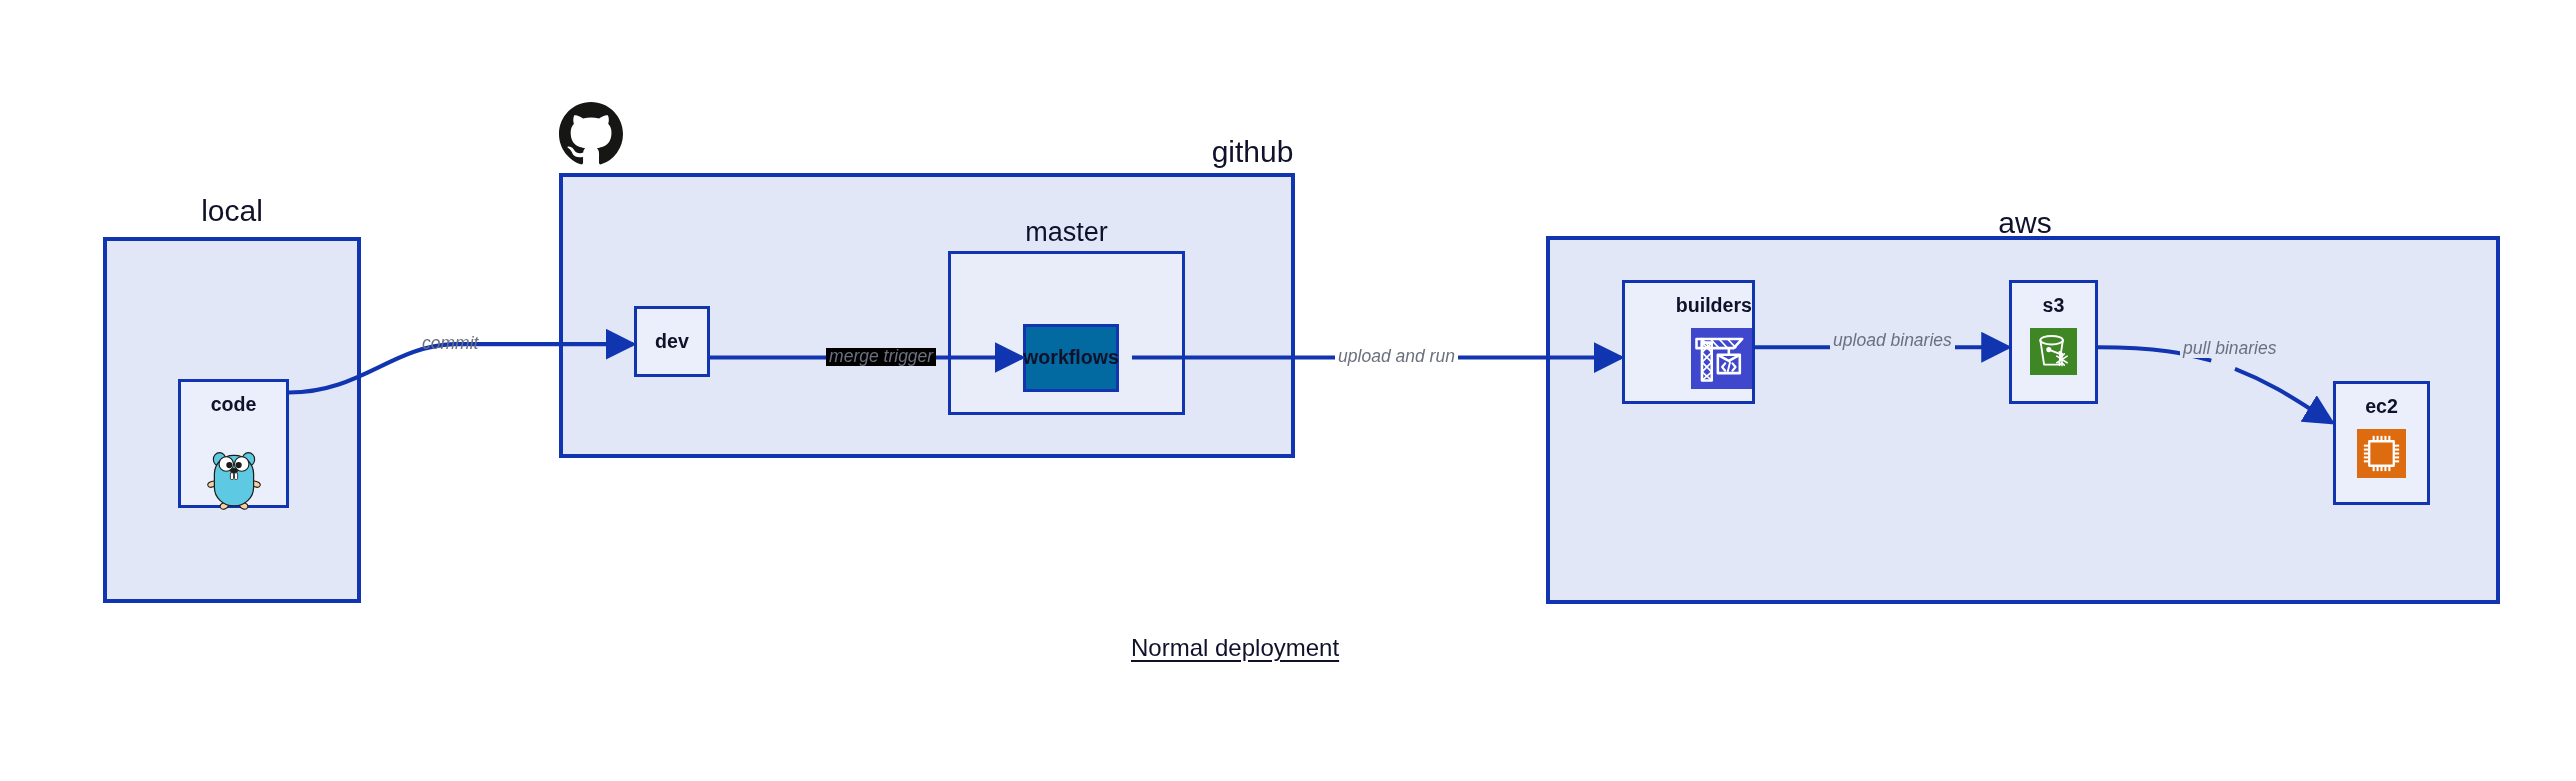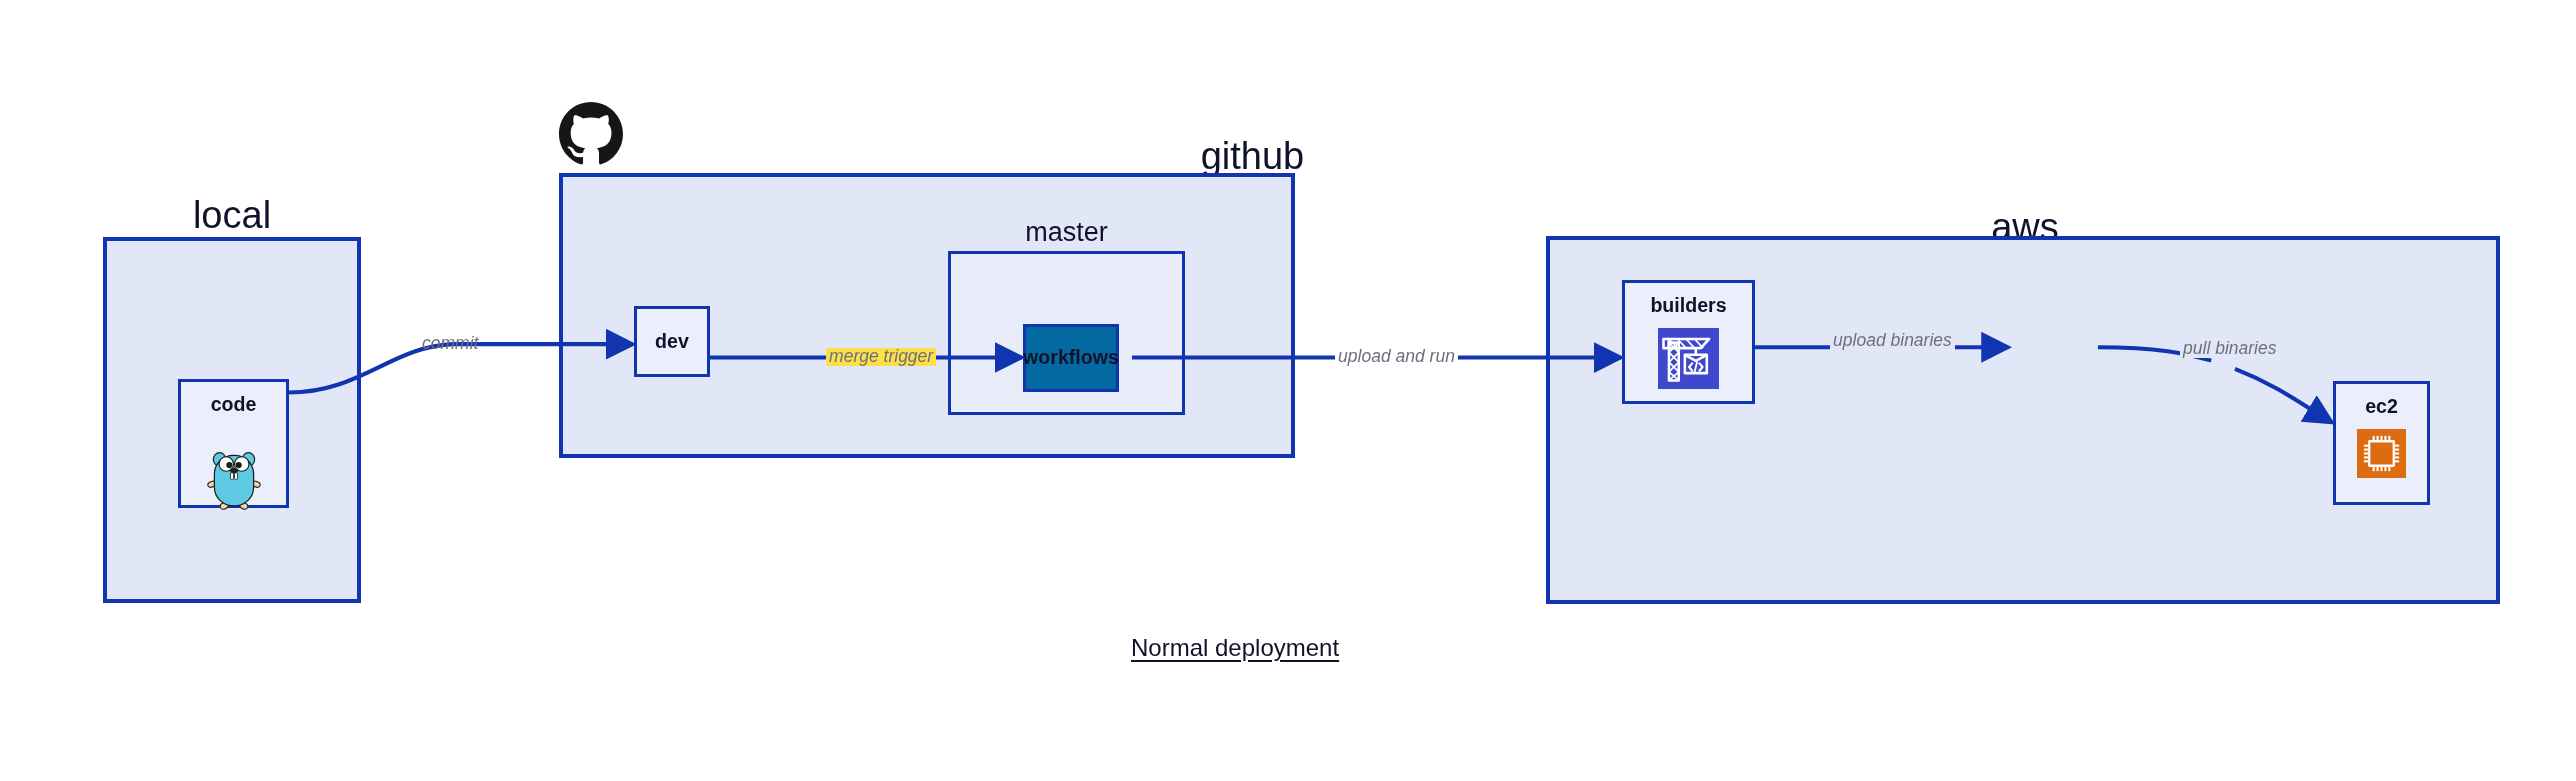--- a/index.html
+++ b/index.html
@@ -24,21 +24,21 @@
   
   .group {
     position: absolute;
     background: #E2E7F8;
     border: 4.1px solid #1134B0;
     box-sizing: border-box;
   }
   .group-label {
     position: absolute;
     color: #10122B;
-    font-size: 38px;
+    font-size: 30px;
     font-weight: 400;
     line-height: 1;
     white-space: nowrap;
     text-align: center;
   }
   .subgroup {
     position: absolute;
     background: #E9EDFA;
     border: 3.6px solid #1134B0;
     box-sizing: border-box;
@@ -166,21 +166,21 @@
   <div class="group-label" style="left:948px; top:219px; width:237px; font-size:27px;">master</div>
   <div class="subgroup" style="left:948px; top:251px; width:237px; height:164px;"></div>
 
   <div class="node center-label" style="left:1023px; top:324px; width:96px; height:68px; background:#0369a1;">
     <span class="node-label">workflows</span>
   </div>
 
   <div class="group-label" style="left:1896px; top:196px; width:258px;margin-top:12px;">aws</div>
   <div class="group" style="left:1546px; top:236px; width:954px; height:368px;"></div>
 
-  <div class="node" style="left:1622px; top:280px; width:133px; height:124px;">
+  <div class="node" style="left:1622px; top:280px; width:133px; height:124px;align-items:flex-end;">
     <span class="node-label">builders</span>
     <span class="node-icon">
       <svg width="61" height="61" viewBox="0 0 100 100" xmlns="http://www.w3.org/2000/svg">
         <rect x="0" y="0" width="100" height="100" fill="#3F48CC"></rect>
         <g fill="none" stroke="#FFFFFF" stroke-width="4.2" stroke-linejoin="round">
 
           <rect x="18" y="24" width="16" height="62"></rect>
           <path d="M18 24 L34 40 M34 24 L18 40 M18 40 L34 56 M34 40 L18 56 M18 56 L34 72 M34 56 L18 72 M18 72 L34 86 M34 72 L18 86" stroke-width="2.8"></path>
 
           <rect x="9" y="18" width="9" height="15"></rect>
@@ -195,20 +195,45 @@
         </g>
         <g fill="none" stroke="#FFFFFF" stroke-width="3.6" stroke-linecap="round" stroke-linejoin="round">
           <path d="M56 58 L51 64 L56 70"></path>
           <path d="M68 58 L73 64 L68 70"></path>
           <path d="M64 56 L60 72" stroke-width="3"></path>
         </g>
       </svg>
     </span>
   </div>
 
+  <div class="node" style="left:2009px; top:280px; width:89px; height:124px;">
+    <span class="node-label">s3</span>
+    <span class="node-icon">
+      <svg width="47" height="47" viewBox="0 0 100 100" xmlns="http://www.w3.org/2000/svg">
+        <rect x="0" y="0" width="100" height="100" fill="#3F8624"></rect>
+        <g fill="none" stroke="#FFFFFF" stroke-width="4" stroke-linecap="round" stroke-linejoin="round">
+
+          <path d="M22 26 L30 78 L62 78 L70 26"></path>
+          <ellipse cx="46" cy="26" rx="24" ry="9"></ellipse>
+
+          <path d="M40 46 L66 56"></path>
+          <circle cx="40" cy="46" r="3.4" fill="#FFFFFF"></circle>
+          <path d="M62 50 L70 56 L63 60 Z" fill="#FFFFFF" stroke-width="2.5"></path>
+        </g>
+
+        <g stroke="#FFFFFF" stroke-width="3.4" stroke-linecap="round">
+          <path d="M68 54 L68 80"></path>
+          <path d="M57 60 L79 74"></path>
+          <path d="M79 60 L57 74"></path>
+          <path d="M68 60 L63 55 M68 60 L73 55"></path>
+          <path d="M68 74 L63 79 M68 74 L73 79"></path>
+        </g>
+      </svg>
+    </span>
+  </div>
 
   <div class="node" style="left:2333px; top:381px; width:97px; height:124px;">
     <span class="node-label">ec2</span>
     <span class="node-icon">
       <svg width="49" height="49" viewBox="0 0 100 100" xmlns="http://www.w3.org/2000/svg">
         <rect x="0" y="0" width="100" height="100" fill="#DD6B10"></rect>
         <g fill="none" stroke="#FFFFFF" stroke-width="4.6" stroke-linejoin="round">
           <rect x="25" y="25" width="50" height="50"></rect>
         </g>
         <g stroke="#FFFFFF" stroke-width="4.2" stroke-linecap="butt">
@@ -266,21 +291,21 @@
     </g>
 
     <g>
       <path d="M4072 674 C 4190 674, 4240 686, 4292 700" fill="none" stroke="#1134B0" stroke-width="8"></path>
       <path d="M4338 716 C 4420 748, 4470 786, 4526 820" fill="none" stroke="#1134B0" stroke-width="8" marker-end="url(#arrow)"></path>
     </g>
   </svg>
 
   <div class="edge-label" style="left:422px; top:335px;text-align:right;">commit</div>
 
-  <div class="edge-label" style="left:826px; top:348px; background:#fde047; padding:0 3.1px;">merge trigger</div>
+  <div class="edge-label" style="left:826px; top:348px; background:#000000; padding:0 3.1px;">merge trigger</div>
 
   <div class="edge-label" style="left:1335px; top:348px; background:#FFFFFF; padding:0 3.1px;">upload and run</div>
 
   <div class="edge-label" style="left:1830px; top:332px; background:#E2E7F8; padding:0 3.1px;">upload binaries</div>
 
   <div class="edge-label" style="left:2180px; top:340px; background:#E2E7F8; padding:0 3.1px;">pull binaries</div>
 
   <div id="caption" style="left:1131px; top:636px;">Normal deployment</div>
 
 </div>

